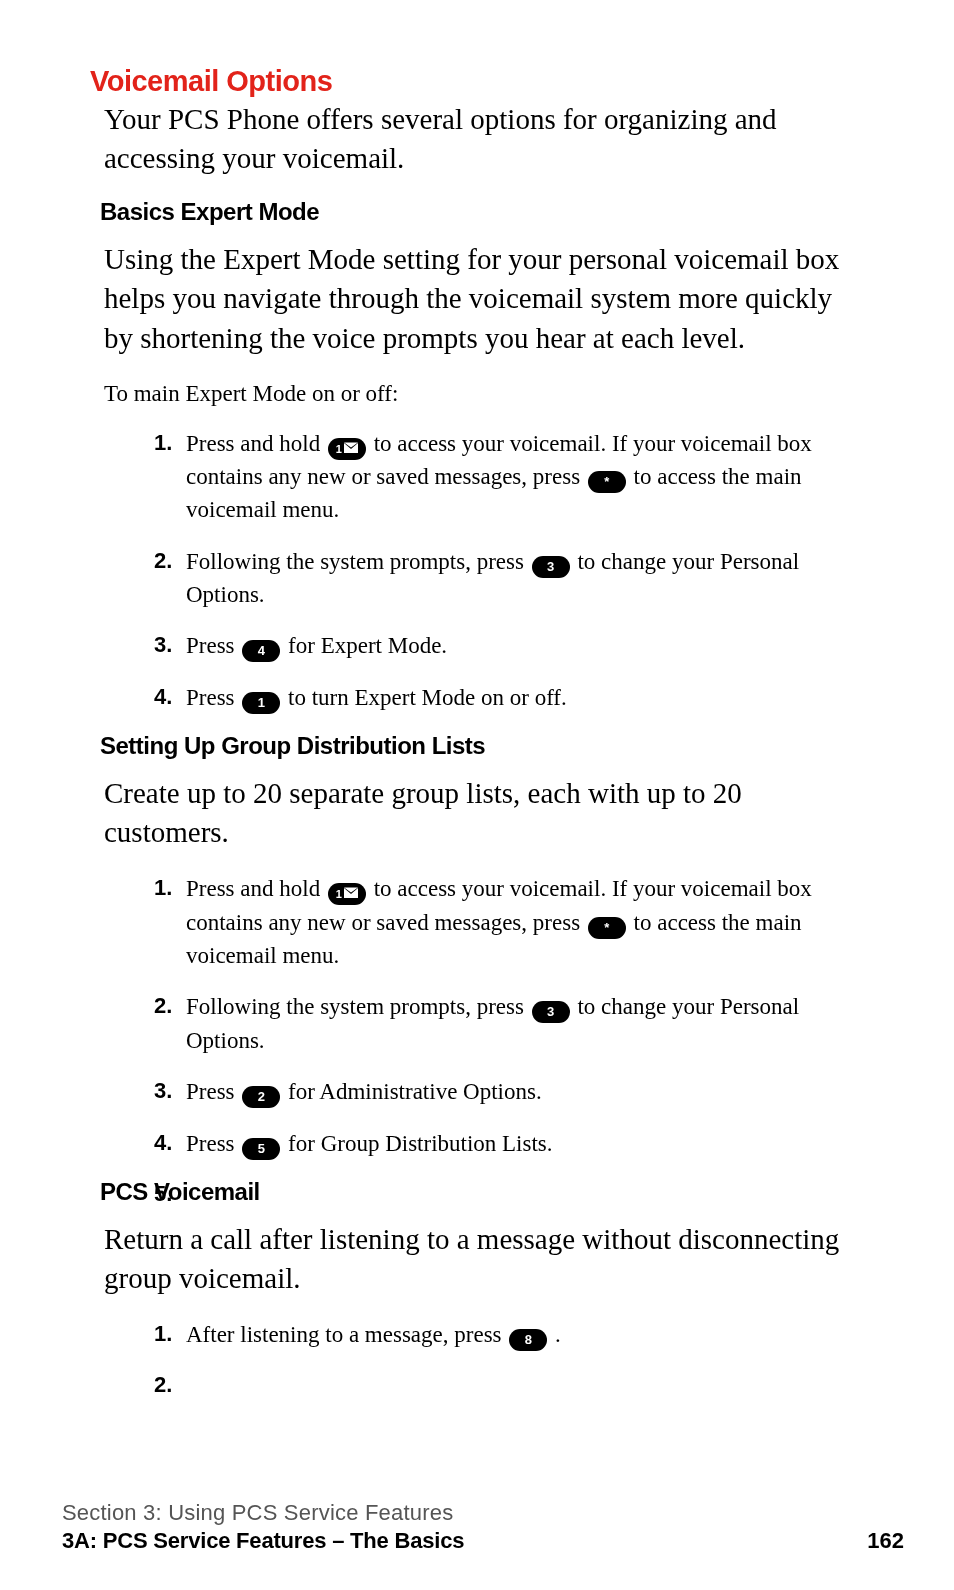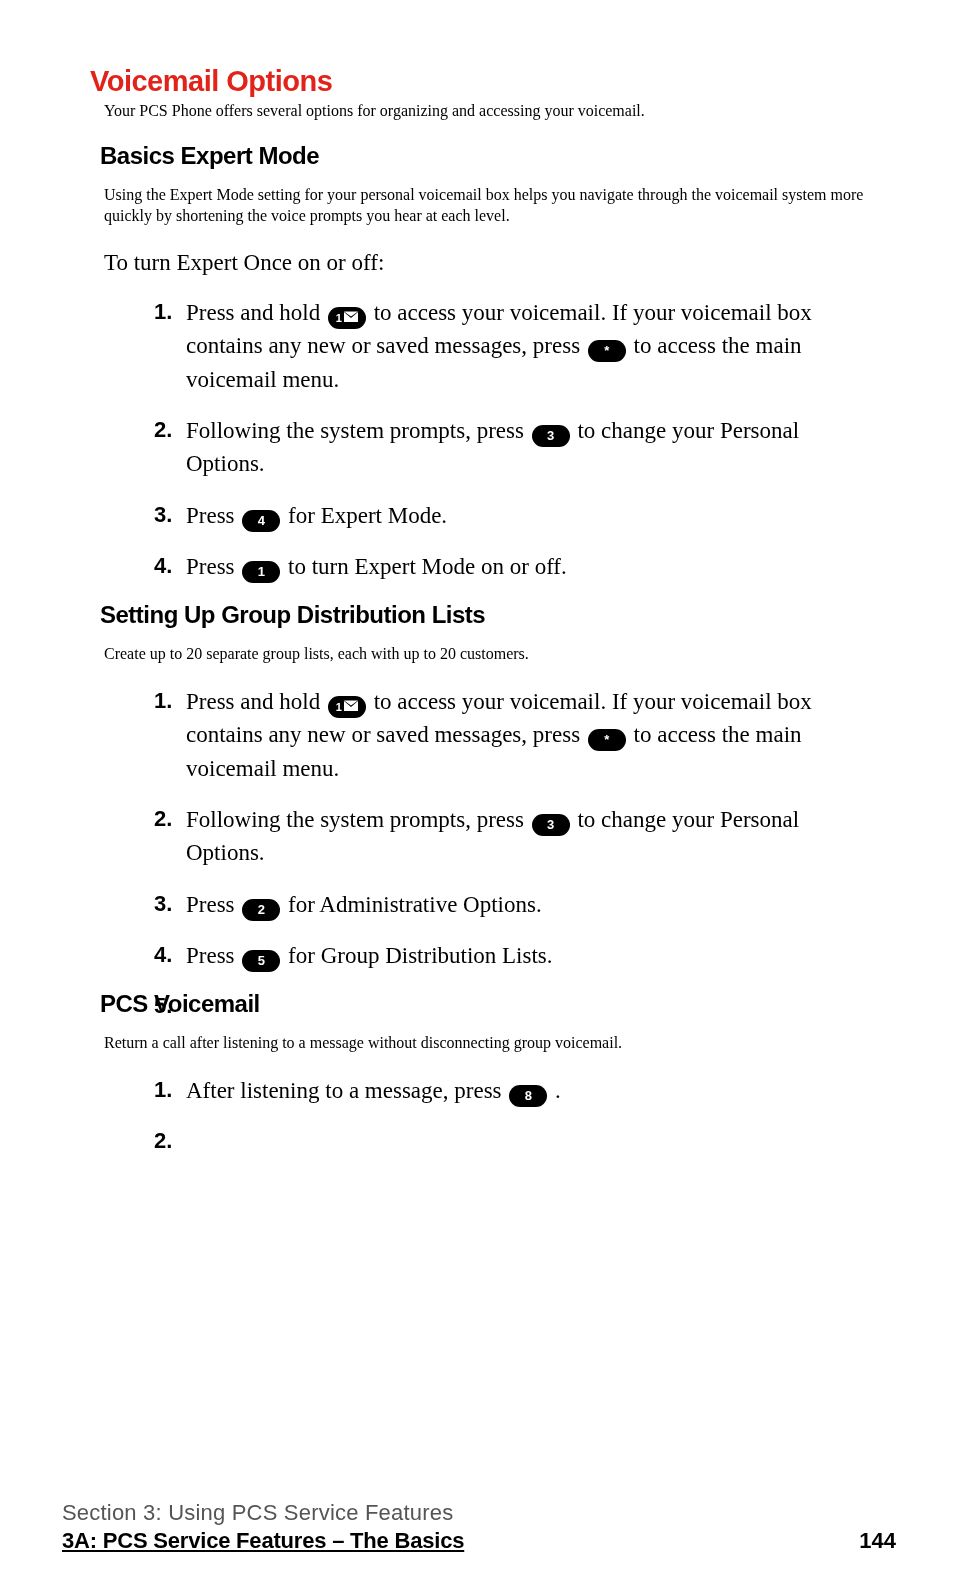--- a/index.html
+++ b/index.html
@@ -14,21 +14,21 @@
   }
   .section-title {
     font-family: 'Arial Black', Arial, sans-serif;
     font-weight: 900;
     font-size: 29px;
     color: #e2231a;
     letter-spacing: -0.5px;
     margin-bottom: 2px;
   }
   .body-text {
-    font-size: 16px;
+    font-size: 29px;
     line-height: 1.35;
     margin: 0 0 20px 14px;
     max-width: 760px;
   }
   .sub-heading {
     font-family: 'Arial Black', Arial, sans-serif;
     font-weight: 900;
     font-size: 24px;
     color: #000;
     letter-spacing: -0.5px;
@@ -109,59 +109,58 @@
     border-left:7px solid transparent;
     border-right:7px solid transparent;
     border-top:5px solid #fff;
     z-index:2;
     transform: translateY(-0.5px);
   }
   .footer {
     position: absolute;
     bottom: 36px;
     left: 62px;
-    right: 58px;
+    right: 50px;
   }
   .footer-line1 {
     font-family: Arial, Helvetica, sans-serif;
     font-size: 22px;
     color: #555;
     font-weight: 400;
     margin-bottom: 2px;
     letter-spacing: 0.2px;
   }
   .footer-line2-row {
     display: flex;
     justify-content: space-between;
     align-items: baseline;
   }
   .footer-line2 {
     font-family: Arial, Helvetica, sans-serif;
     font-size: 22px;
     font-weight: 900;
     color: #000;
     letter-spacing: -0.2px;
-    text-decoration: underline;
   }
   .page-num {
     font-family: Arial, Helvetica, sans-serif;
     font-size: 22px;
     font-weight: 900;
   }
 </style>
 </head>
 <body>
 
 <h1 class="section-title">Voicemail Options</h1>
 
 <p class="body-text">Your PCS Phone offers several options for organizing and accessing your voicemail.</p>
 
 <h2 class="sub-heading">Basics Expert Mode</h2>
 <p class="body-text">Using the Expert Mode setting for your personal voicemail box helps you navigate through the voicemail system more quickly by shortening the voice prompts you hear at each level.</p>
-<p class="instruction">To turn Expert Once on or off:</p>
+<p class="instruction">To main Expert Mode on or off:</p>
 
 <ol class="steps">
   <li>
     <span class="num">1.</span>
     <span>Press and hold </span>
     <span class="key key-wide"><span>1</span><span class="env"></span></span>
     <span> to access your voicemail. If your voicemail box contains any new or saved messages, press </span>
     <span class="key">*</span>
     <span> to access the main voicemail menu.</span>
   </li>
@@ -232,15 +231,15 @@
   </li>
   <li>
     <span class="num">2.</span>
   </li>
 </ol>
 
 <div class="footer">
   <div class="footer-line1">Section 3: Using PCS Service Features</div>
   <div class="footer-line2-row">
     <div class="footer-line2">3A: PCS Service Features – The Basics</div>
-    <div class="page-num">144</div>
+    <div class="page-num">162</div>
   </div>
 </div>
 
 </body></html>

